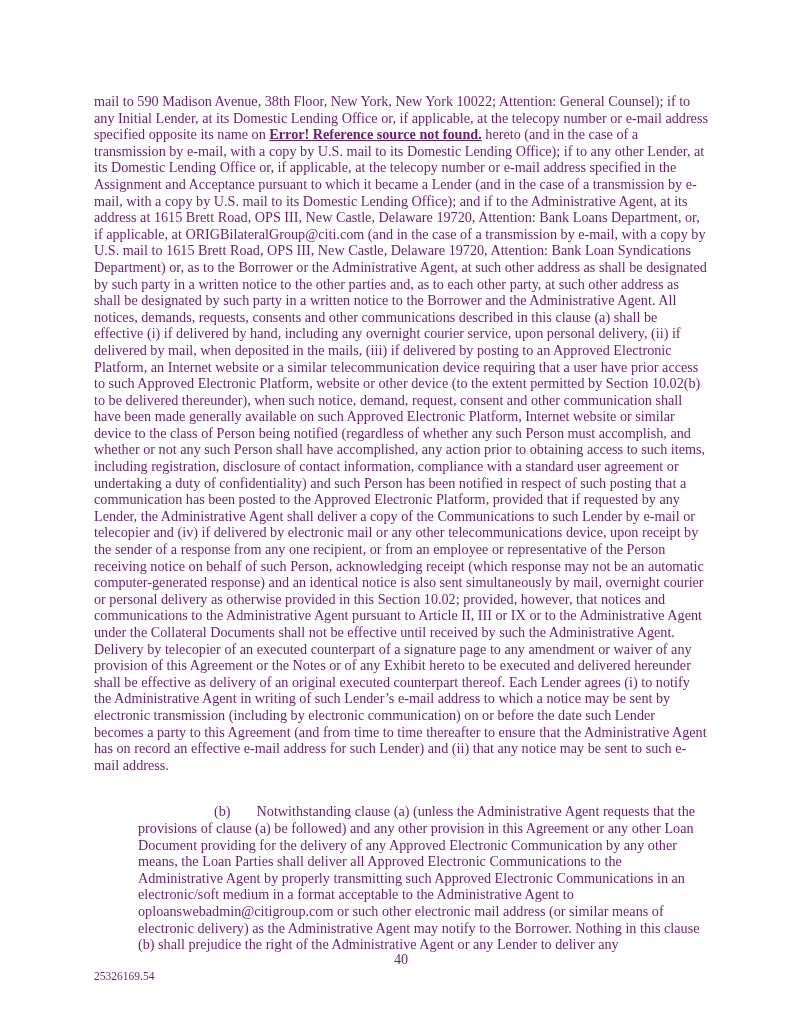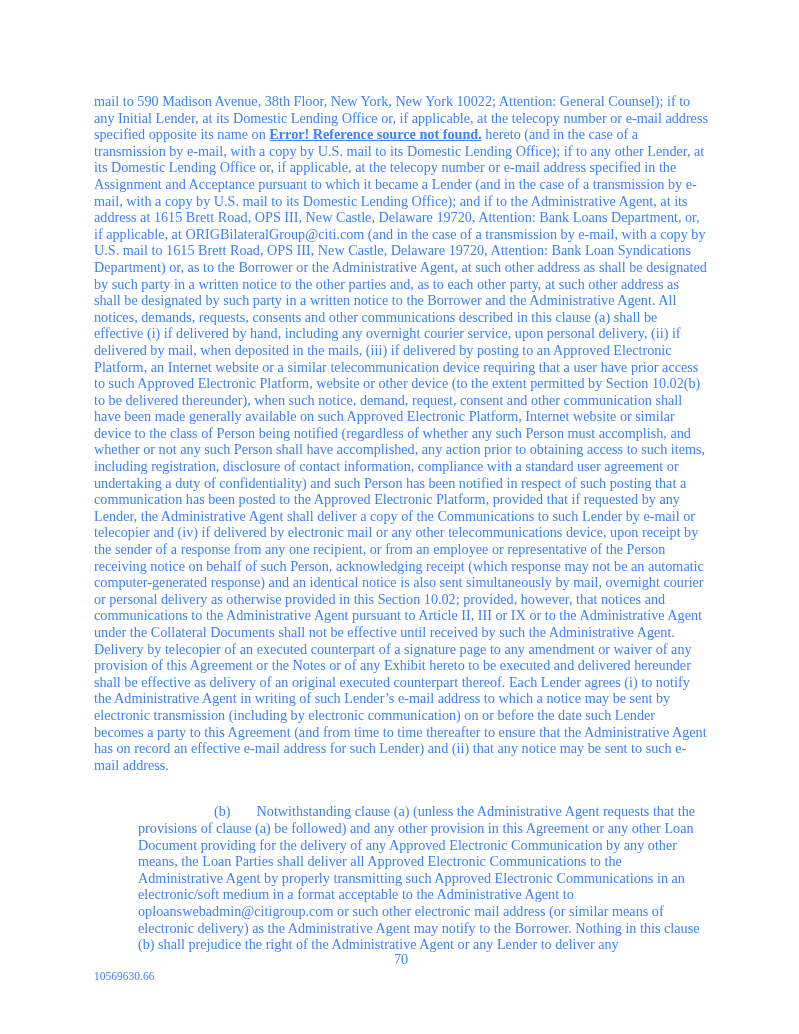--- a/index.html
+++ b/index.html
@@ -5,21 +5,21 @@
   html, body {
     margin: 0;
     padding: 0;
     background: #ffffff;
   }
   .page {
     position: relative;
     width: 799px;
     height: 1034px;
     background: #ffffff;
-    color: #3b82f6;
+    color: #701a75;
     font-family: "Liberation Serif", serif;
     overflow: hidden;
   }
   .content {
     position: absolute;
     left: 94px;
     top: 93px;
     width: 614px;
     font-size: 14.2px;
     line-height: 16.6px;
@@ -59,15 +59,15 @@
   }
 </style>
 </head>
 <body>
 
 <div class="page">
   <div class="content">
     <p class="para-a"><span>mail to 590 Madison Avenue, 38th Floor, New York, New York 10022; Attention: General Counsel); if to any Initial Lender, at its Domestic Lending Office or, if applicable, at the telecopy number or e-mail address specified opposite its name on </span><span class="error-ref">Error! Reference source not found.</span><span> hereto (and in the case of a transmission by e-mail, with a copy by U.S. mail to its Domestic Lending Office); if to any other Lender, at its Domestic Lending Office or, if applicable, at the telecopy number or e-mail address specified in the Assignment and Acceptance pursuant to which it became a Lender (and in the case of a transmission by e-mail, with a copy by U.S. mail to its Domestic Lending Office); and if to the Administrative Agent, at its address at 1615 Brett Road, OPS III, New Castle, Delaware 19720, Attention: Bank Loans Department, or, if applicable, at ORIGBilateralGroup@citi.com (and in the case of a transmission by e-mail, with a copy by U.S. mail to 1615 Brett Road, OPS III, New Castle, Delaware 19720, Attention: Bank Loan Syndications Department) or, as to the Borrower or the Administrative Agent, at such other address as shall be designated by such party in a written notice to the other parties and, as to each other party, at such other address as shall be designated by such party in a written notice to the Borrower and the Administrative Agent. All notices, demands, requests, consents and other communications described in this clause (a) shall be effective (i) if delivered by hand, including any overnight courier service, upon personal delivery, (ii) if delivered by mail, when deposited in the mails, (iii) if delivered by posting to an Approved Electronic Platform, an Internet website or a similar telecommunication device requiring that a user have prior access to such Approved Electronic Platform, website or other device (to the extent permitted by Section 10.02(b) to be delivered thereunder), when such notice, demand, request, consent and other communication shall have been made generally available on such Approved Electronic Platform, Internet website or similar device to the class of Person being notified (regardless of whether any such Person must accomplish, and whether or not any such Person shall have accomplished, any action prior to obtaining access to such items, including registration, disclosure of contact information, compliance with a standard user agreement or undertaking a duty of confidentiality) and such Person has been notified in respect of such posting that a communication has been posted to the Approved Electronic Platform, provided that if requested by any Lender, the Administrative Agent shall deliver a copy of the Communications to such Lender by e-mail or telecopier and (iv) if delivered by electronic mail or any other telecommunications device, upon receipt by the sender of a response from any one recipient, or from an employee or representative of the Person receiving notice on behalf of such Person, acknowledging receipt (which response may not be an automatic computer-generated response) and an identical notice is also sent simultaneously by mail, overnight courier or personal delivery as otherwise provided in this Section 10.02; provided, however, that notices and communications to the Administrative Agent pursuant to Article II, III or IX or to the Administrative Agent under the Collateral Documents shall not be effective until received by such the Administrative Agent. Delivery by telecopier of an executed counterpart of a signature page to any amendment or waiver of any provision of this Agreement or the Notes or of any Exhibit hereto to be executed and delivered hereunder shall be effective as delivery of an original executed counterpart thereof. Each Lender agrees (i) to notify the Administrative Agent in writing of such Lender’s e-mail address to which a notice may be sent by electronic transmission (including by electronic communication) on or before the date such Lender becomes a party to this Agreement (and from time to time thereafter to ensure that the Administrative Agent has on record an effective e-mail address for such Lender) and (ii) that any notice may be sent to such e-mail address.</span></p>
     <p class="para-b"><span>(b)</span><span class="tab-spacer"></span><span>Notwithstanding clause (a) (unless the Administrative Agent requests that the provisions of clause (a) be followed) and any other provision in this Agreement or any other Loan Document providing for the delivery of any Approved Electronic Communication by any other means, the Loan Parties shall deliver all Approved Electronic Communications to the Administrative Agent by properly transmitting such Approved Electronic Communications in an electronic/soft medium in a format acceptable to the Administrative Agent to oploanswebadmin@citigroup.com or such other electronic mail address (or similar means of electronic delivery) as the Administrative Agent may notify to the Borrower. Nothing in this clause (b) shall prejudice the right of the Administrative Agent or any Lender to deliver any</span></p>
   </div>
-  <div class="page-number">70</div>
-  <div class="doc-id">10569630.66</div>
+  <div class="page-number">40</div>
+  <div class="doc-id">25326169.54</div>
 </div>
 
 </body></html>

